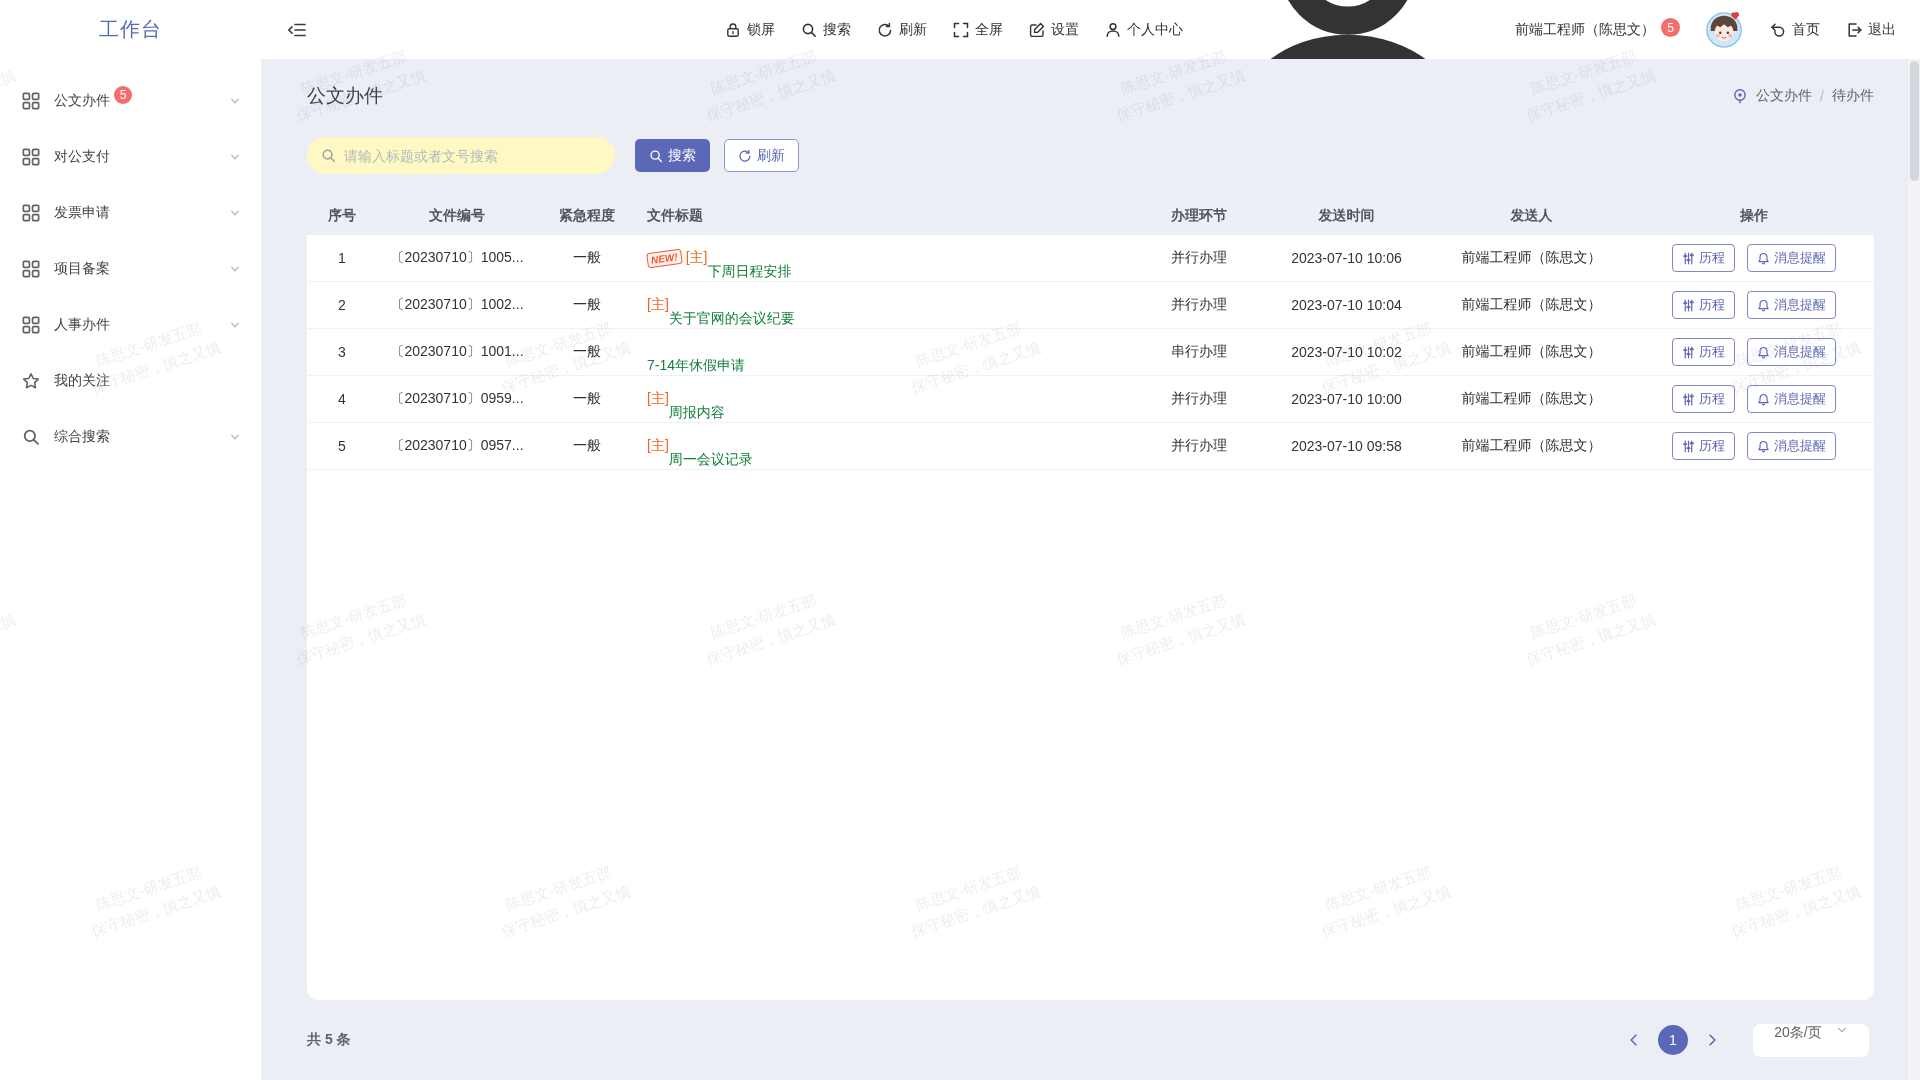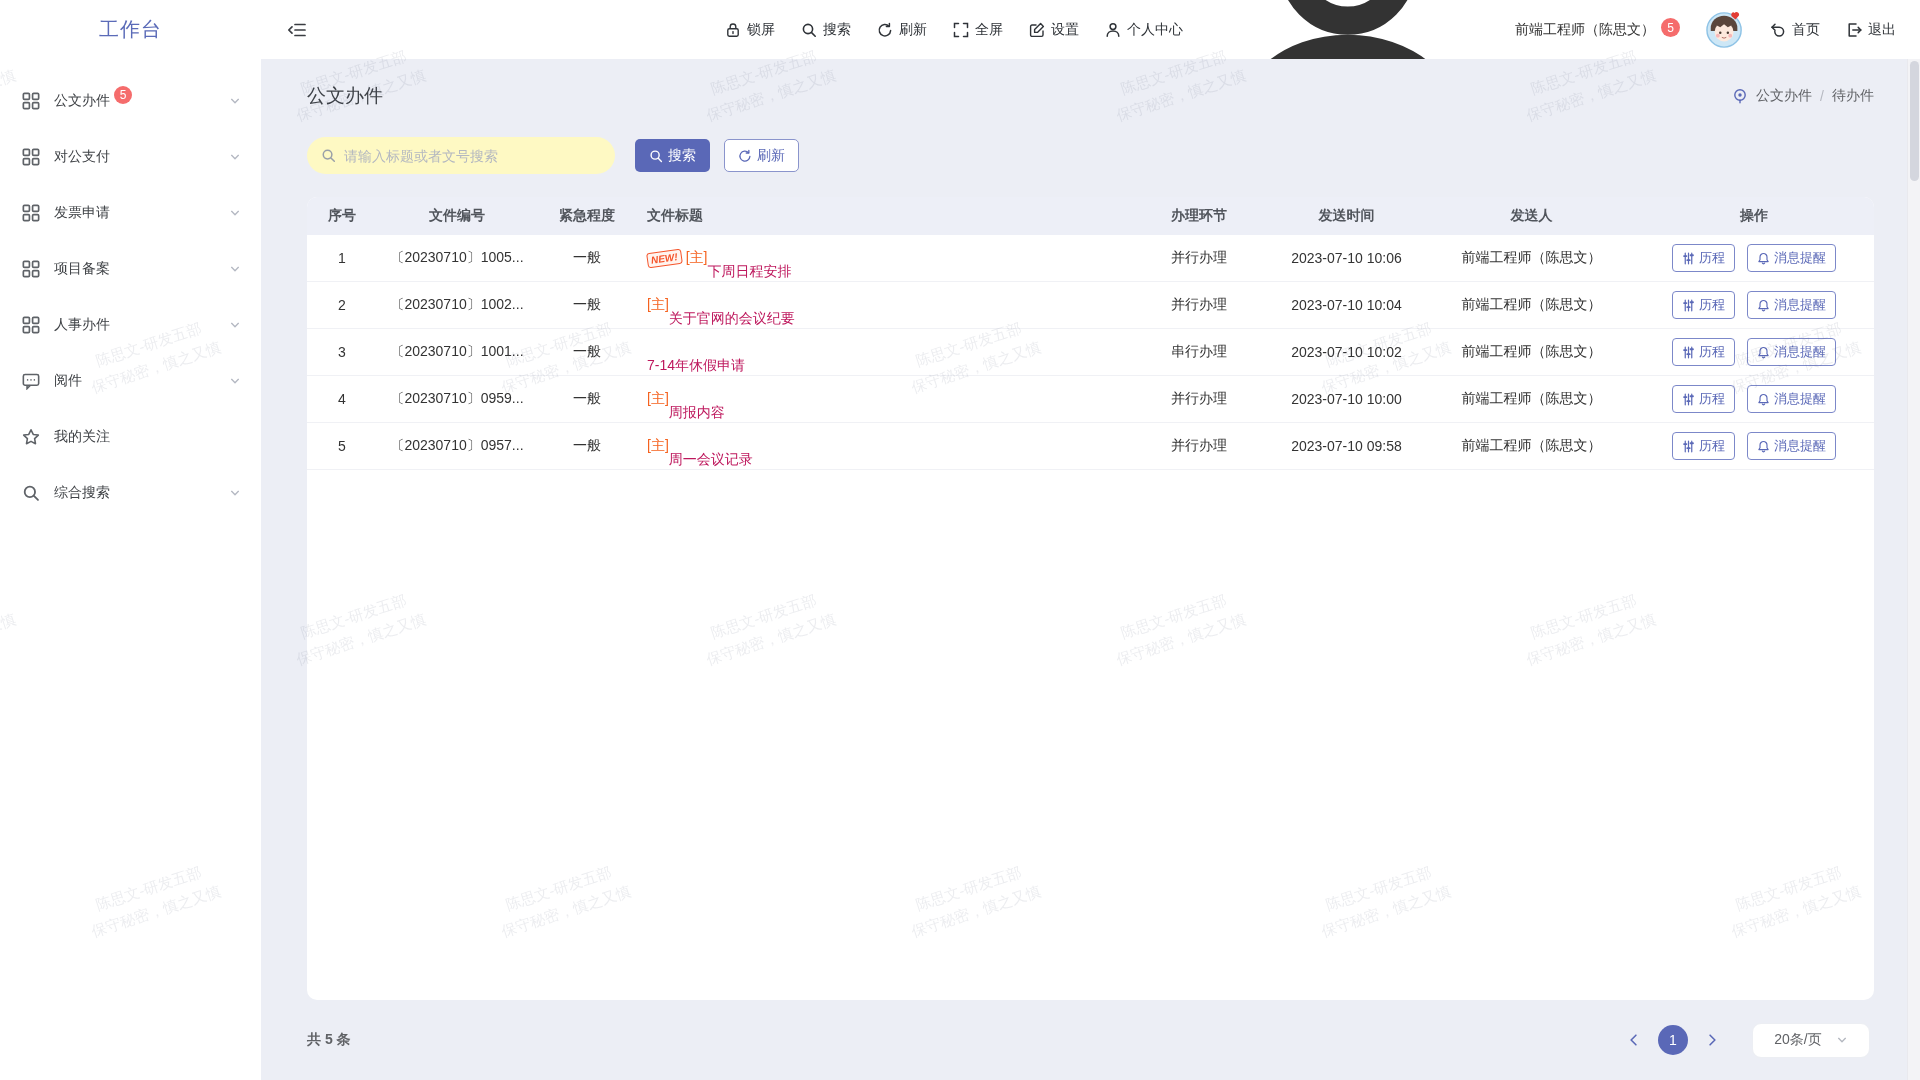--- a/index.html
+++ b/index.html
@@ -56,32 +56,32 @@
   .c-index { width:70px; }
   .c-doc { width:160px; }
   .c-urg { width:100px; }
   .c-title { flex:1; justify-content:flex-start; text-align:left; padding-left:10px; }
   .c-step { width:130px; }
   .c-time { width:165px; }
   .c-sender { width:205px; }
   .c-actions { width:240px; gap:12px; }
   .new-badge { border:1px solid #f5542b; color:#f5542b; background:#fff4ef; font-size:10px; font-weight:bold; font-style:italic; border-radius:3px; padding:1px 3px; margin-right:4px; transform:rotate(-8deg); }
   .doc-tag { color:#f5621f; }
-  .title-link { color:#be185d; cursor:pointer;margin-top:28px; }
+  .title-link { color:#15803d; cursor:pointer;margin-top:28px; }
   .row-btn { height:28px; border:1px solid #7c88c9; border-radius:4px; background:#fff; color:#5a68b7; font-size:13px; display:inline-flex; align-items:center; gap:4px; padding:0 9px; cursor:pointer; font-family:inherit; }
   .row-btn .rb-ic { width:13px; height:13px; display:inline-flex; }
 
   
   .pagi-row { height:80px; display:flex; align-items:center; justify-content:space-between; padding-right:4px; }
   .pagi-total { color:#606266;font-weight:bold; }
   .pagi-ctrls { display:flex; align-items:center; gap:10px; }
   .pg-arrow { width:28px; height:28px; display:flex; align-items:center; justify-content:center; color:#5a68b7; cursor:pointer; }
   .pg-arrow svg { width:14px; height:14px; }
   .pg-num { width:30px; height:30px; border-radius:50%; background:#5a68b7; color:#fff; display:flex; align-items:center; justify-content:center; font-size:14px; cursor:pointer; }
-  .pg-size { width:118px; height:35px; background:#fff; border:1px solid #eceef3; border-radius:9px; margin-left:16px; display:flex; align-items:center; justify-content:center; gap:14px; color:#606266; cursor:pointer; }
+  .pg-size { width:118px; height:35px; background:#fff; border:1px solid #eceef3; border-radius:9px; margin-left:16px; display:flex; justify-content:center; gap:14px; color:#606266; cursor:pointer; }
   .pg-size .ps-ic { width:12px; height:12px; color:#b4b8c0; display:inline-flex; }
 
   
   .scrollbar { position:absolute; right:0; top:59px; width:13px; height:1021px; background:#f3f3f6; border-left:1px solid #e9e9ee; }
   .scroll-thumb { position:absolute; top:2px; left:2px; width:9px; height:120px; border-radius:5px; background:#d4d6de; }
 
   
   .watermark { position:absolute; inset:0; pointer-events:none; overflow:hidden; z-index:50; }
   .wm-tile { position:absolute; transform:rotate(-18deg); color:rgba(70,80,105,0.10); font-size:15px; line-height:24px; white-space:nowrap; text-align:center; }
 </style>
@@ -165,38 +165,20 @@
         <div class="side-item">
           <span class="s-icon">
             <svg viewBox="0 0 16 16" width="100%" height="100%" fill="none" stroke="currentColor" stroke-width="1.5">
               <rect x="1.2" y="1.2" width="5.4" height="5.4" rx="1"></rect>
               <rect x="9.4" y="1.2" width="5.4" height="5.4" rx="1"></rect>
               <rect x="1.2" y="9.4" width="5.4" height="5.4" rx="1"></rect>
               <rect x="9.4" y="9.4" width="5.4" height="5.4" rx="1"></rect>
             </svg>
           </span>
           <span class="s-label">人事办件</span>
-
-          <span class="s-chevron">
-            <svg viewBox="0 0 16 16" width="100%" height="100%" fill="none" stroke="currentColor" stroke-width="1.8" stroke-linecap="round" stroke-linejoin="round">
-              <path d="M3.5 5.8L8 10.3l4.5-4.5"></path>
-            </svg>
-          </span>
-        </div>
-        <div class="side-item">
-          <span class="s-icon">
-            <svg viewBox="0 0 16 16" width="100%" height="100%" fill="none" stroke="currentColor" stroke-width="1.4">
-              <rect x="1.2" y="2.2" width="13.6" height="9.6" rx="1.5"></rect>
-              <path d="M4.5 11.8v3l3-3"></path>
-              <circle cx="5" cy="7" r="0.7" fill="currentColor" stroke="none"></circle>
-              <circle cx="8" cy="7" r="0.7" fill="currentColor" stroke="none"></circle>
-              <circle cx="11" cy="7" r="0.7" fill="currentColor" stroke="none"></circle>
-            </svg>
-          </span>
-          <span class="s-label">阅件</span>
 
           <span class="s-chevron">
             <svg viewBox="0 0 16 16" width="100%" height="100%" fill="none" stroke="currentColor" stroke-width="1.8" stroke-linecap="round" stroke-linejoin="round">
               <path d="M3.5 5.8L8 10.3l4.5-4.5"></path>
             </svg>
           </span>
         </div>
         <div class="side-item">
           <span class="s-icon">
             <svg viewBox="0 0 16 16" width="100%" height="100%" fill="none" stroke="currentColor" stroke-width="1.4" stroke-linejoin="round">

